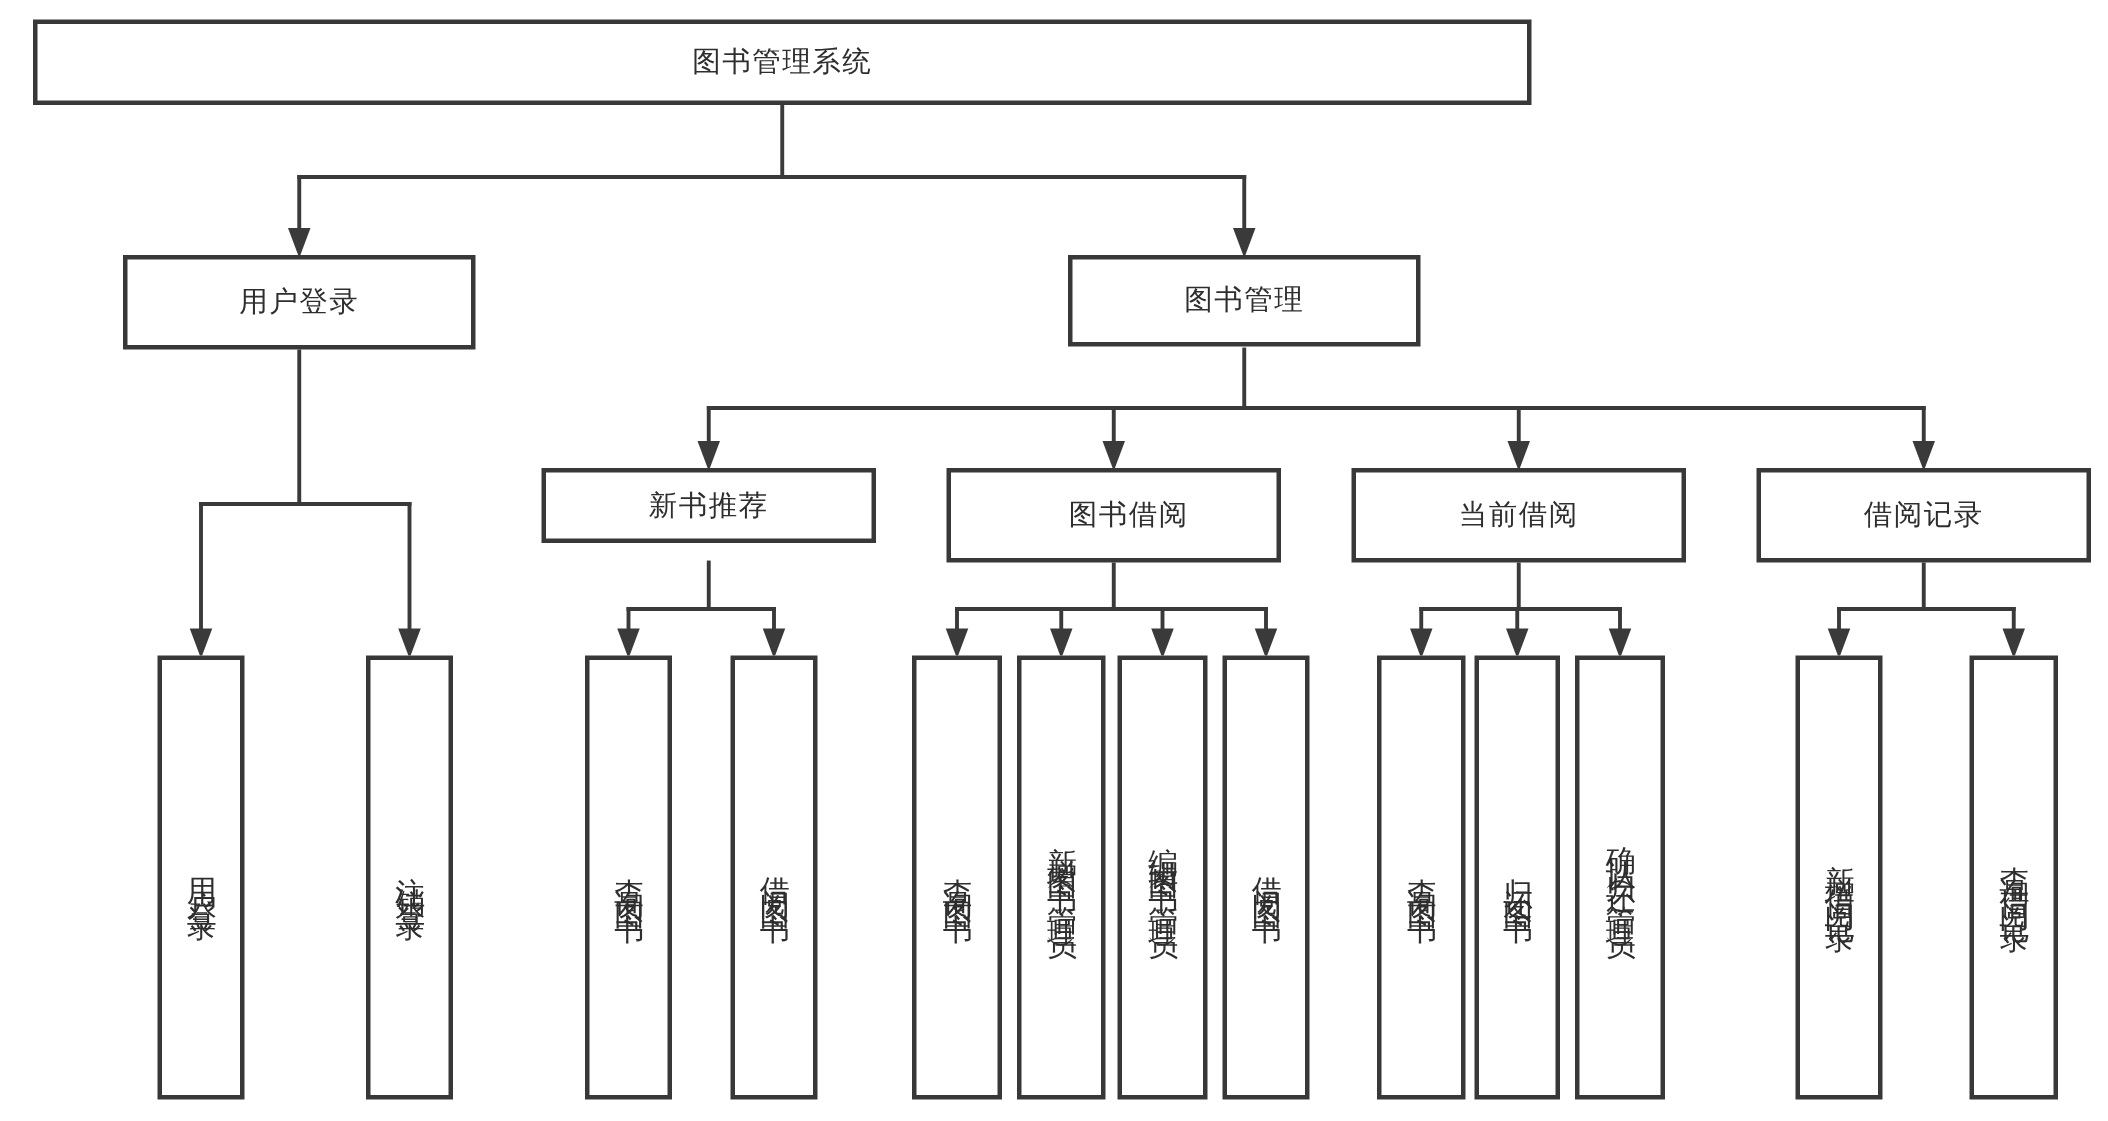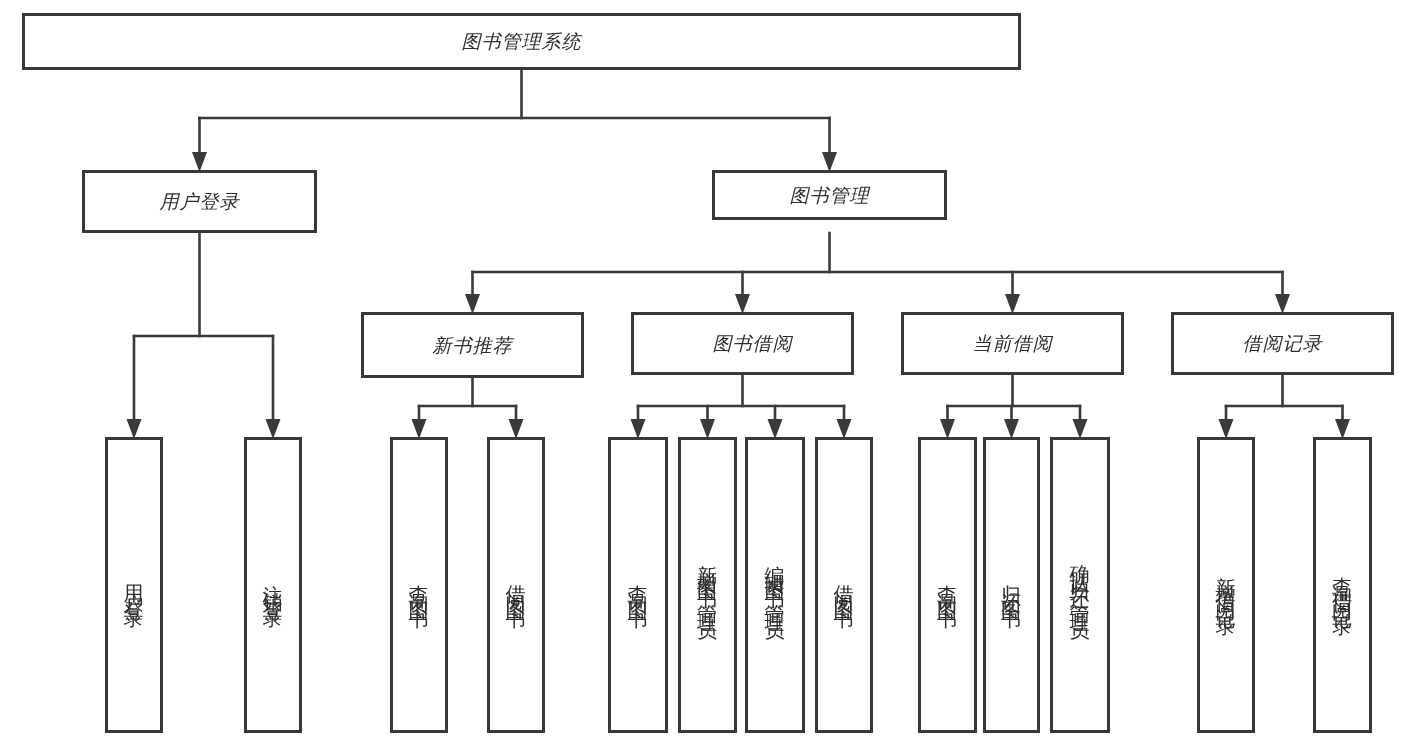--- a/index.html
+++ b/index.html
@@ -22,21 +22,21 @@
   .head{fill:var(--line);stroke:none;}
   .node{
     position:absolute;
     box-sizing:border-box;
     border:3px solid var(--box-border);
     background:var(--box-background);
     color:var(--text);
     display:flex;align-items:center;justify-content:center;
     text-align:center;
   }
-  .node.h{font-size:19px;letter-spacing:1px;line-height:1;font-style:italic;}
+  .node.h{font-size:19px;letter-spacing:1px;line-height:1;}
   .node.v{
     writing-mode:vertical-rl;
     text-orientation:mixed;
     font-size:20px;
     letter-spacing:8px;
     line-height:1;
   }
   .watermark{
     position:absolute;
     right:5px;bottom:5px;
@@ -102,22 +102,22 @@
       <line x1="1226" y1="406" x2="1226" y2="420" class="wire"></line>
       <polygon points="1218.5,419 1233.5,419 1226,439" class="head"></polygon>
       <line x1="1342.5" y1="406" x2="1342.5" y2="420" class="wire"></line>
       <polygon points="1335,419 1350,419 1342.5,439" class="head"></polygon>
     </svg>
   <div id="nodes">
       <div class="node h" style="left: 22px; top: 13px; width: 999px; height: 57px;">图书管理系统</div>
       <div class="node h" style="left: 82px; top: 170px; width: 235px; height: 63px;">用户登录</div>
       <div class="node v" style="left: 105px; top: 437px; width: 58px; height: 296px;">用户登录</div>
       <div class="node v" style="left: 244px; top: 437px; width: 58px; height: 296px;">注销登录</div>
-      <div class="node h" style="left: 712px; top: 170px; width: 235px; height: 50px;">图书管理</div>
-      <div class="node h" style="left: 361px; top: 312px; width: 223px; height: 66px;">新书推荐</div>
+      <div class="node h" style="left: 712px; top: 170px; width: 235px; height: 61px;">图书管理</div>
+      <div class="node h" style="left: 361px; top: 312px; width: 223px; height: 50px;">新书推荐</div>
       <div class="node v" style="left: 390px; top: 437px; width: 58px; height: 296px;">查询图书</div>
       <div class="node v" style="left: 487px; top: 437px; width: 58px; height: 296px;">借阅图书</div>
       <div class="node h" style="left: 631px; top: 312px; width: 223px; height: 63px; padding-left: 20px;">图书借阅</div>
       <div class="node v" style="left: 608px; top: 437px; width: 60px; height: 296px;">查询图书</div>
       <div class="node v" style="left: 678px; top: 437px; width: 59px; height: 296px;">新增图书（管理员）</div>
       <div class="node v" style="left: 745px; top: 437px; width: 60px; height: 296px;">编辑图书（管理员）</div>
       <div class="node v" style="left: 815px; top: 437px; width: 58px; height: 296px;">借阅图书</div>
       <div class="node h" style="left: 901px; top: 312px; width: 223px; height: 63px; text-align: center;">当前借阅</div>
       <div class="node v" style="left: 918px; top: 437px; width: 59px; height: 296px;">查询图书</div>
       <div class="node v" style="left: 983px; top: 437px; width: 57px; height: 296px;">归还图书</div>

